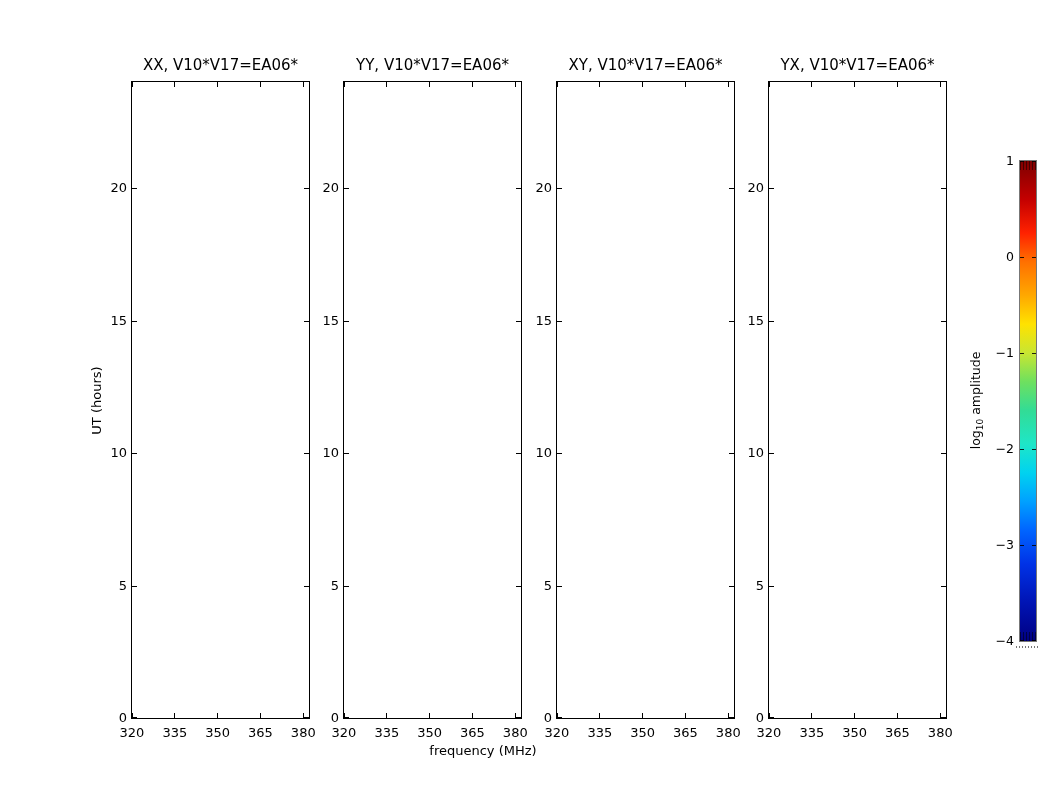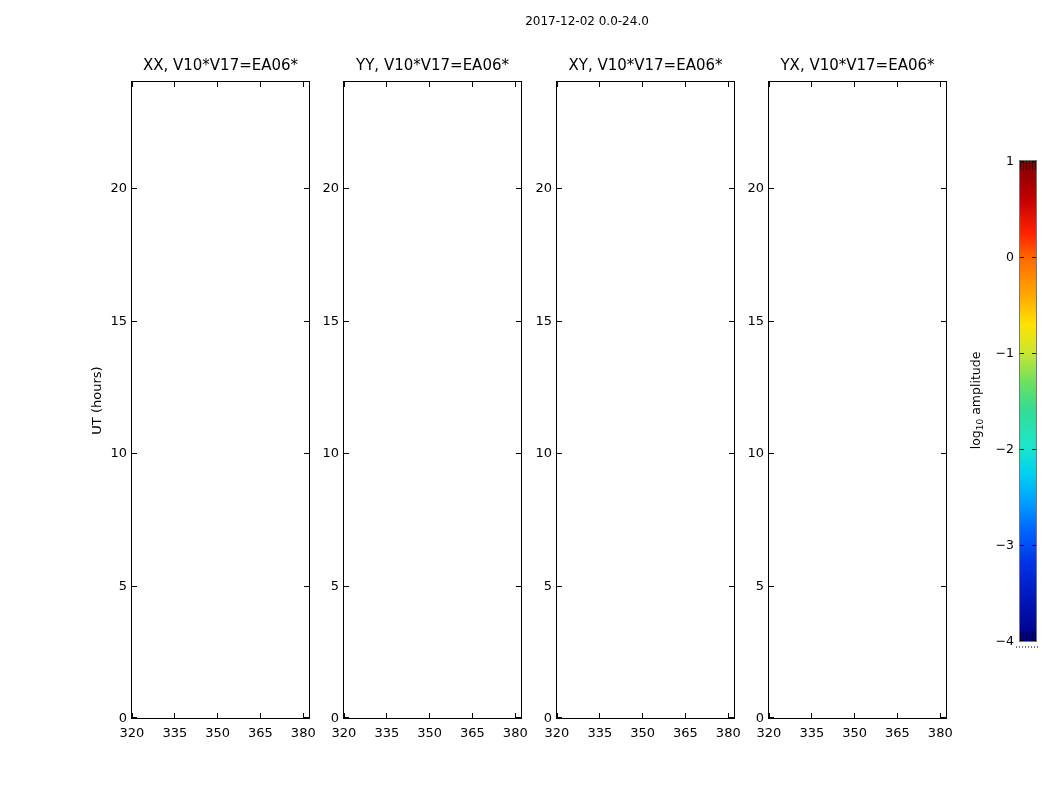--- a/index.html
+++ b/index.html
@@ -59,21 +59,20 @@
     position:absolute;top:392px;left:875px;width:200px;height:17px;text-align:center;
     font-size:12.5px;line-height:17px;transform:rotate(-90deg);white-space:nowrap;
   }
   .cb-label sub{font-size:9px;}
 </style>
 </head>
 <body>
 
 <div id="fig">
 
-  <div class="fig-title">2017-12-02 0.0-24.0</div>
 
   <div class="panel-title pl0" style="left:131px">XX, V10*V17=EA06*</div>
   <div class="panel-title pl1" style="left:343px">YY, V10*V17=EA06*</div>
   <div class="panel-title pl2" style="left:556px">XY, V10*V17=EA06*</div>
   <div class="panel-title pl3" style="left:768px">YX, V10*V17=EA06*</div>
 
   <div class="plot-box pl0">
       <div class="tick" style="left: -0.5px; bottom: 0px; width: 1px; height: 5px;"></div>
       <div class="tick" style="left: -0.5px; top: 0px; width: 1px; height: 5px;"></div>
       <div class="xlab" style="left: -21px; top: 642px; position: absolute;">320</div>
@@ -196,20 +195,21 @@
       <div class="ylab" style="top: 362px;">10</div>
       <div class="tick" style="top: 238.5px; left: 0px; height: 1px; width: 5px;"></div>
       <div class="tick" style="top: 238.5px; right: 0px; height: 1px; width: 5px;"></div>
       <div class="ylab" style="top: 229.5px;">15</div>
       <div class="tick" style="top: 106px; left: 0px; height: 1px; width: 5px;"></div>
       <div class="tick" style="top: 106px; right: 0px; height: 1px; width: 5px;"></div>
       <div class="ylab" style="top: 97px;">20</div>
     </div>
 
   <div class="axis-ylabel">UT (hours)</div>
+  <div class="axis-xlabel">frequency (MHz)</div>
 
   <div class="cb-bar" style="background: linear-gradient(rgb(127, 0, 0) 0%, rgb(196, 0, 0) 8%, rgb(255, 34, 0) 15%, rgb(255, 112, 0) 21%, rgb(255, 168, 0) 28%, rgb(255, 226, 0) 34%, rgb(200, 230, 50) 40%, rgb(110, 224, 95) 46%, rgb(50, 220, 150) 52%, rgb(30, 230, 200) 59%, rgb(0, 210, 240) 65%, rgb(0, 160, 255) 71%, rgb(0, 100, 255) 77%, rgb(0, 50, 230) 84%, rgb(0, 20, 180) 92%, rgb(0, 0, 130) 100%);">
     <div class="cb-comb-top"></div>
     <div class="cb-comb-bottom"></div>
   <div class="cb-tick" style="top: 0px; left: 0px;"></div>
       <div class="cb-tick" style="top: 0px; right: 0px;"></div>
       <div class="cb-ticklab" style="top: -8px;">1</div>
       <div class="cb-tick" style="top: 96px; left: 0px;"></div>
       <div class="cb-tick" style="top: 96px; right: 0px;"></div>
       <div class="cb-ticklab" style="top: 88px;">0</div>

